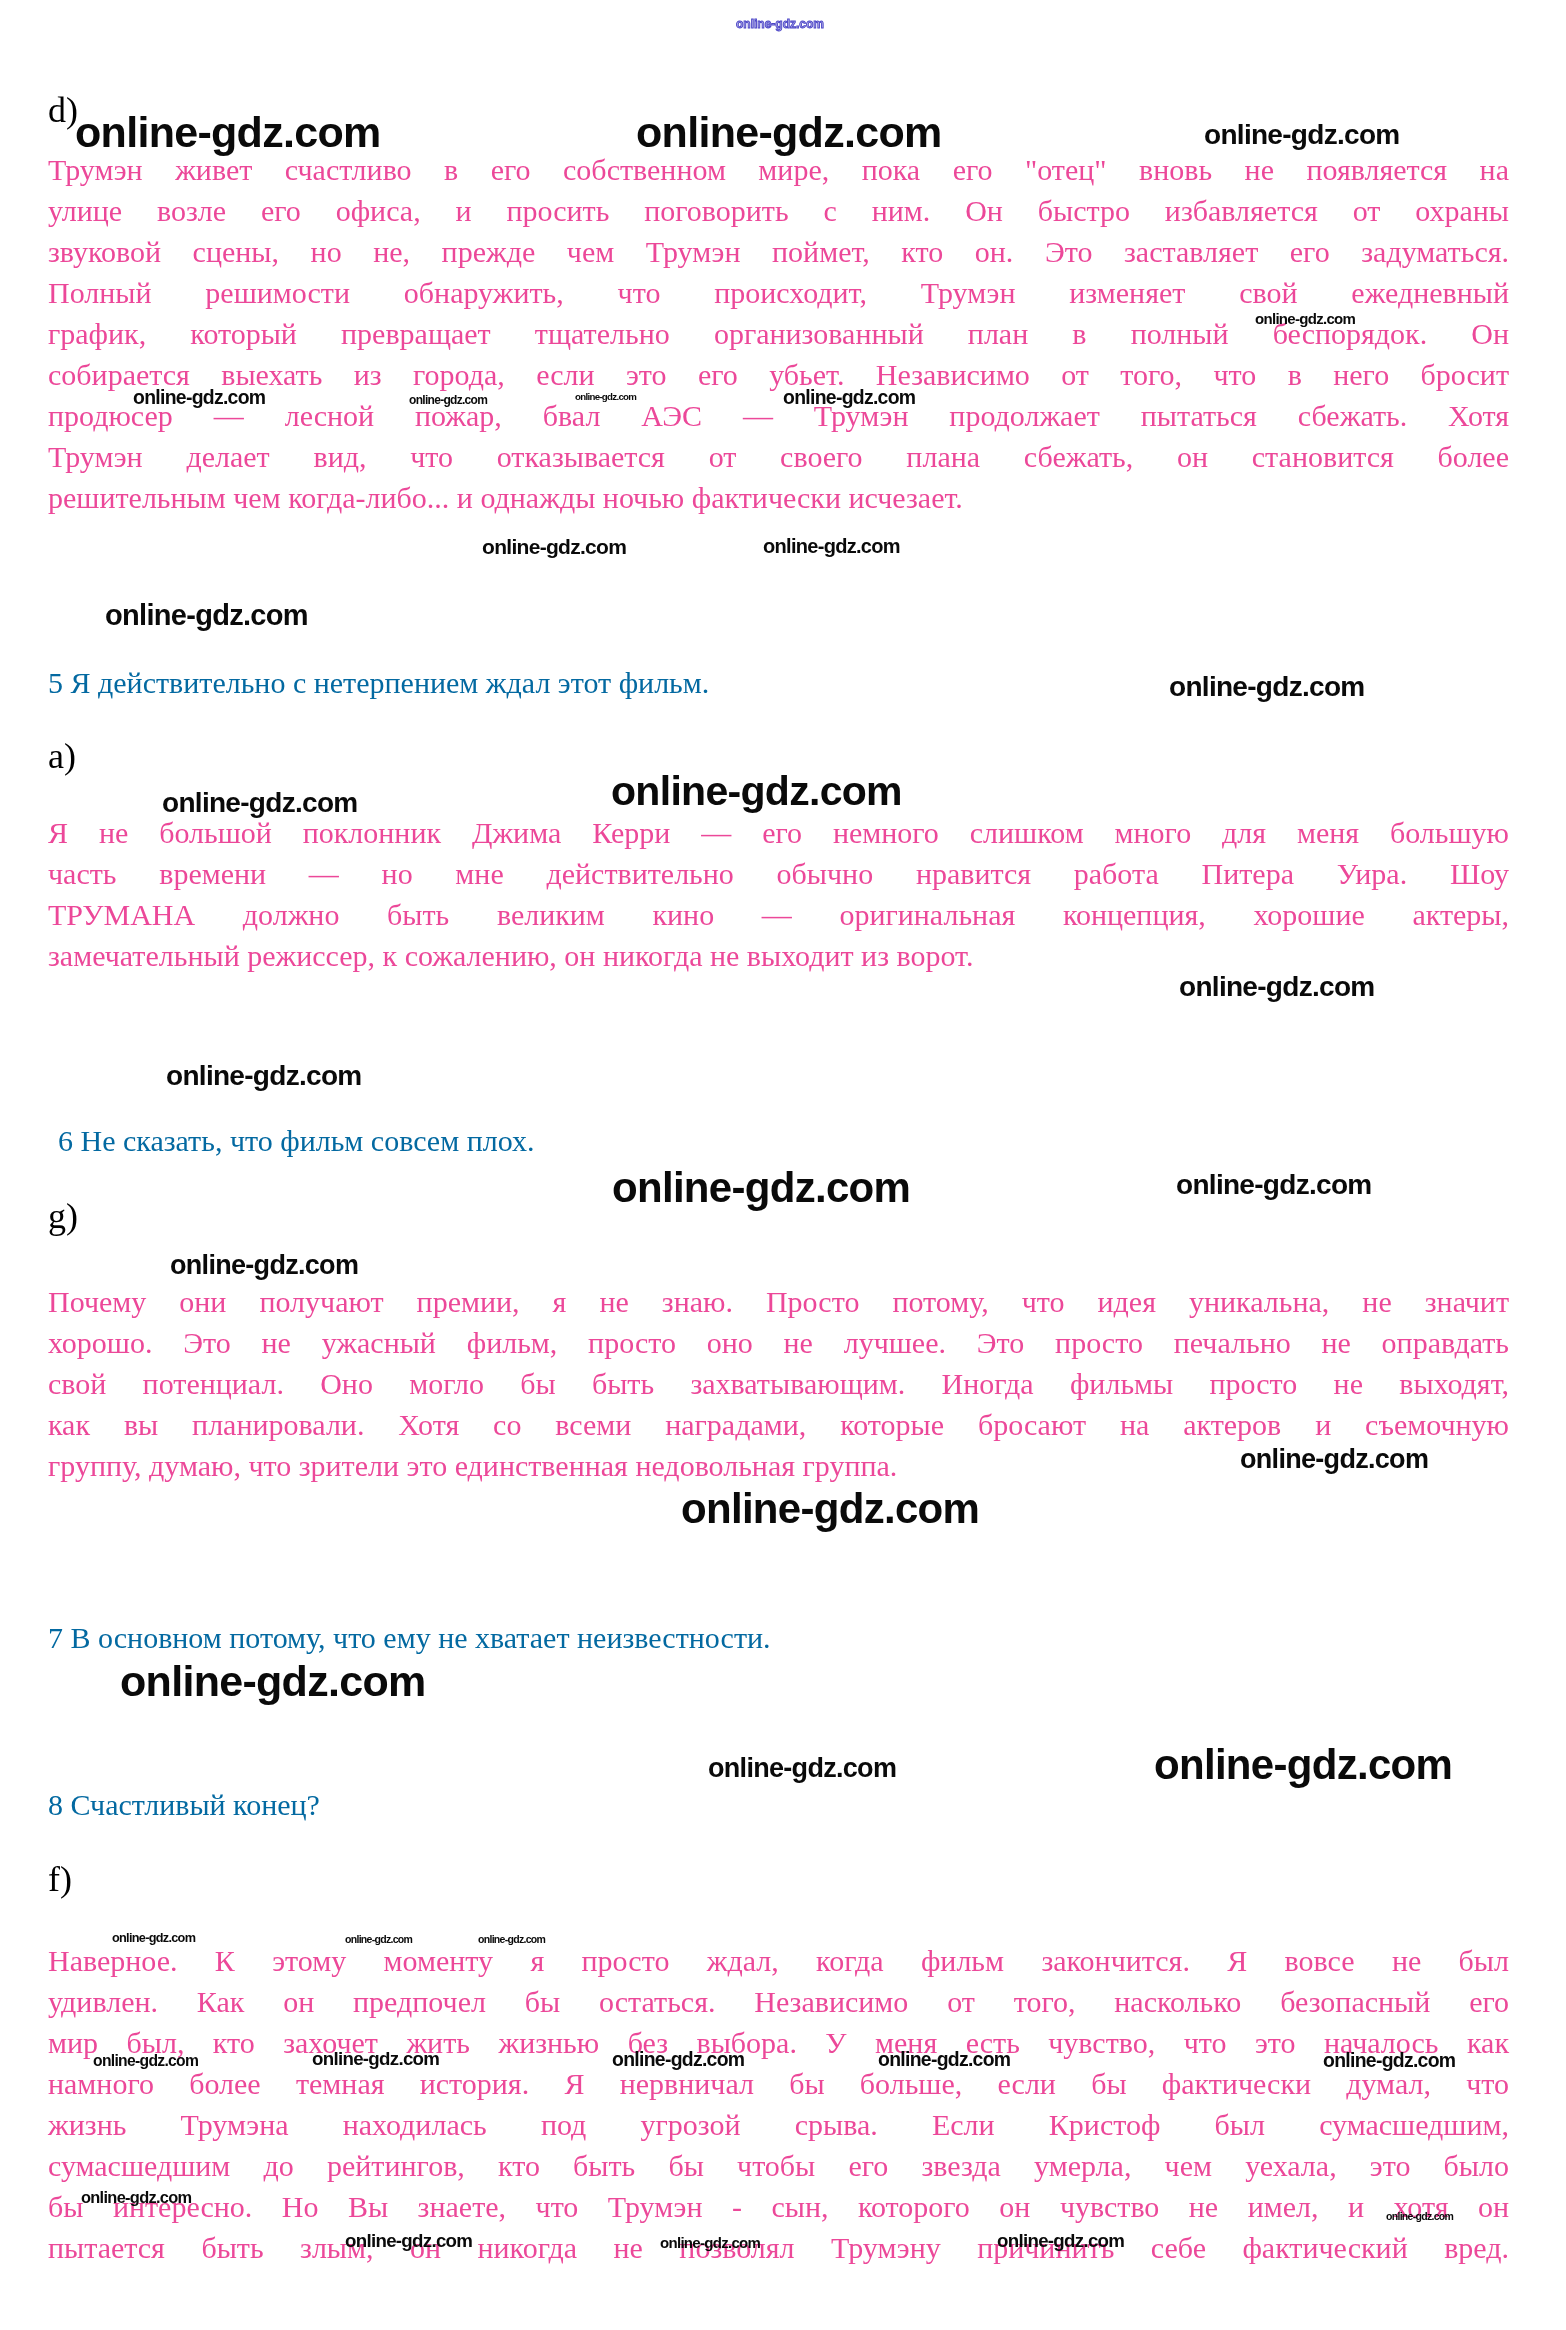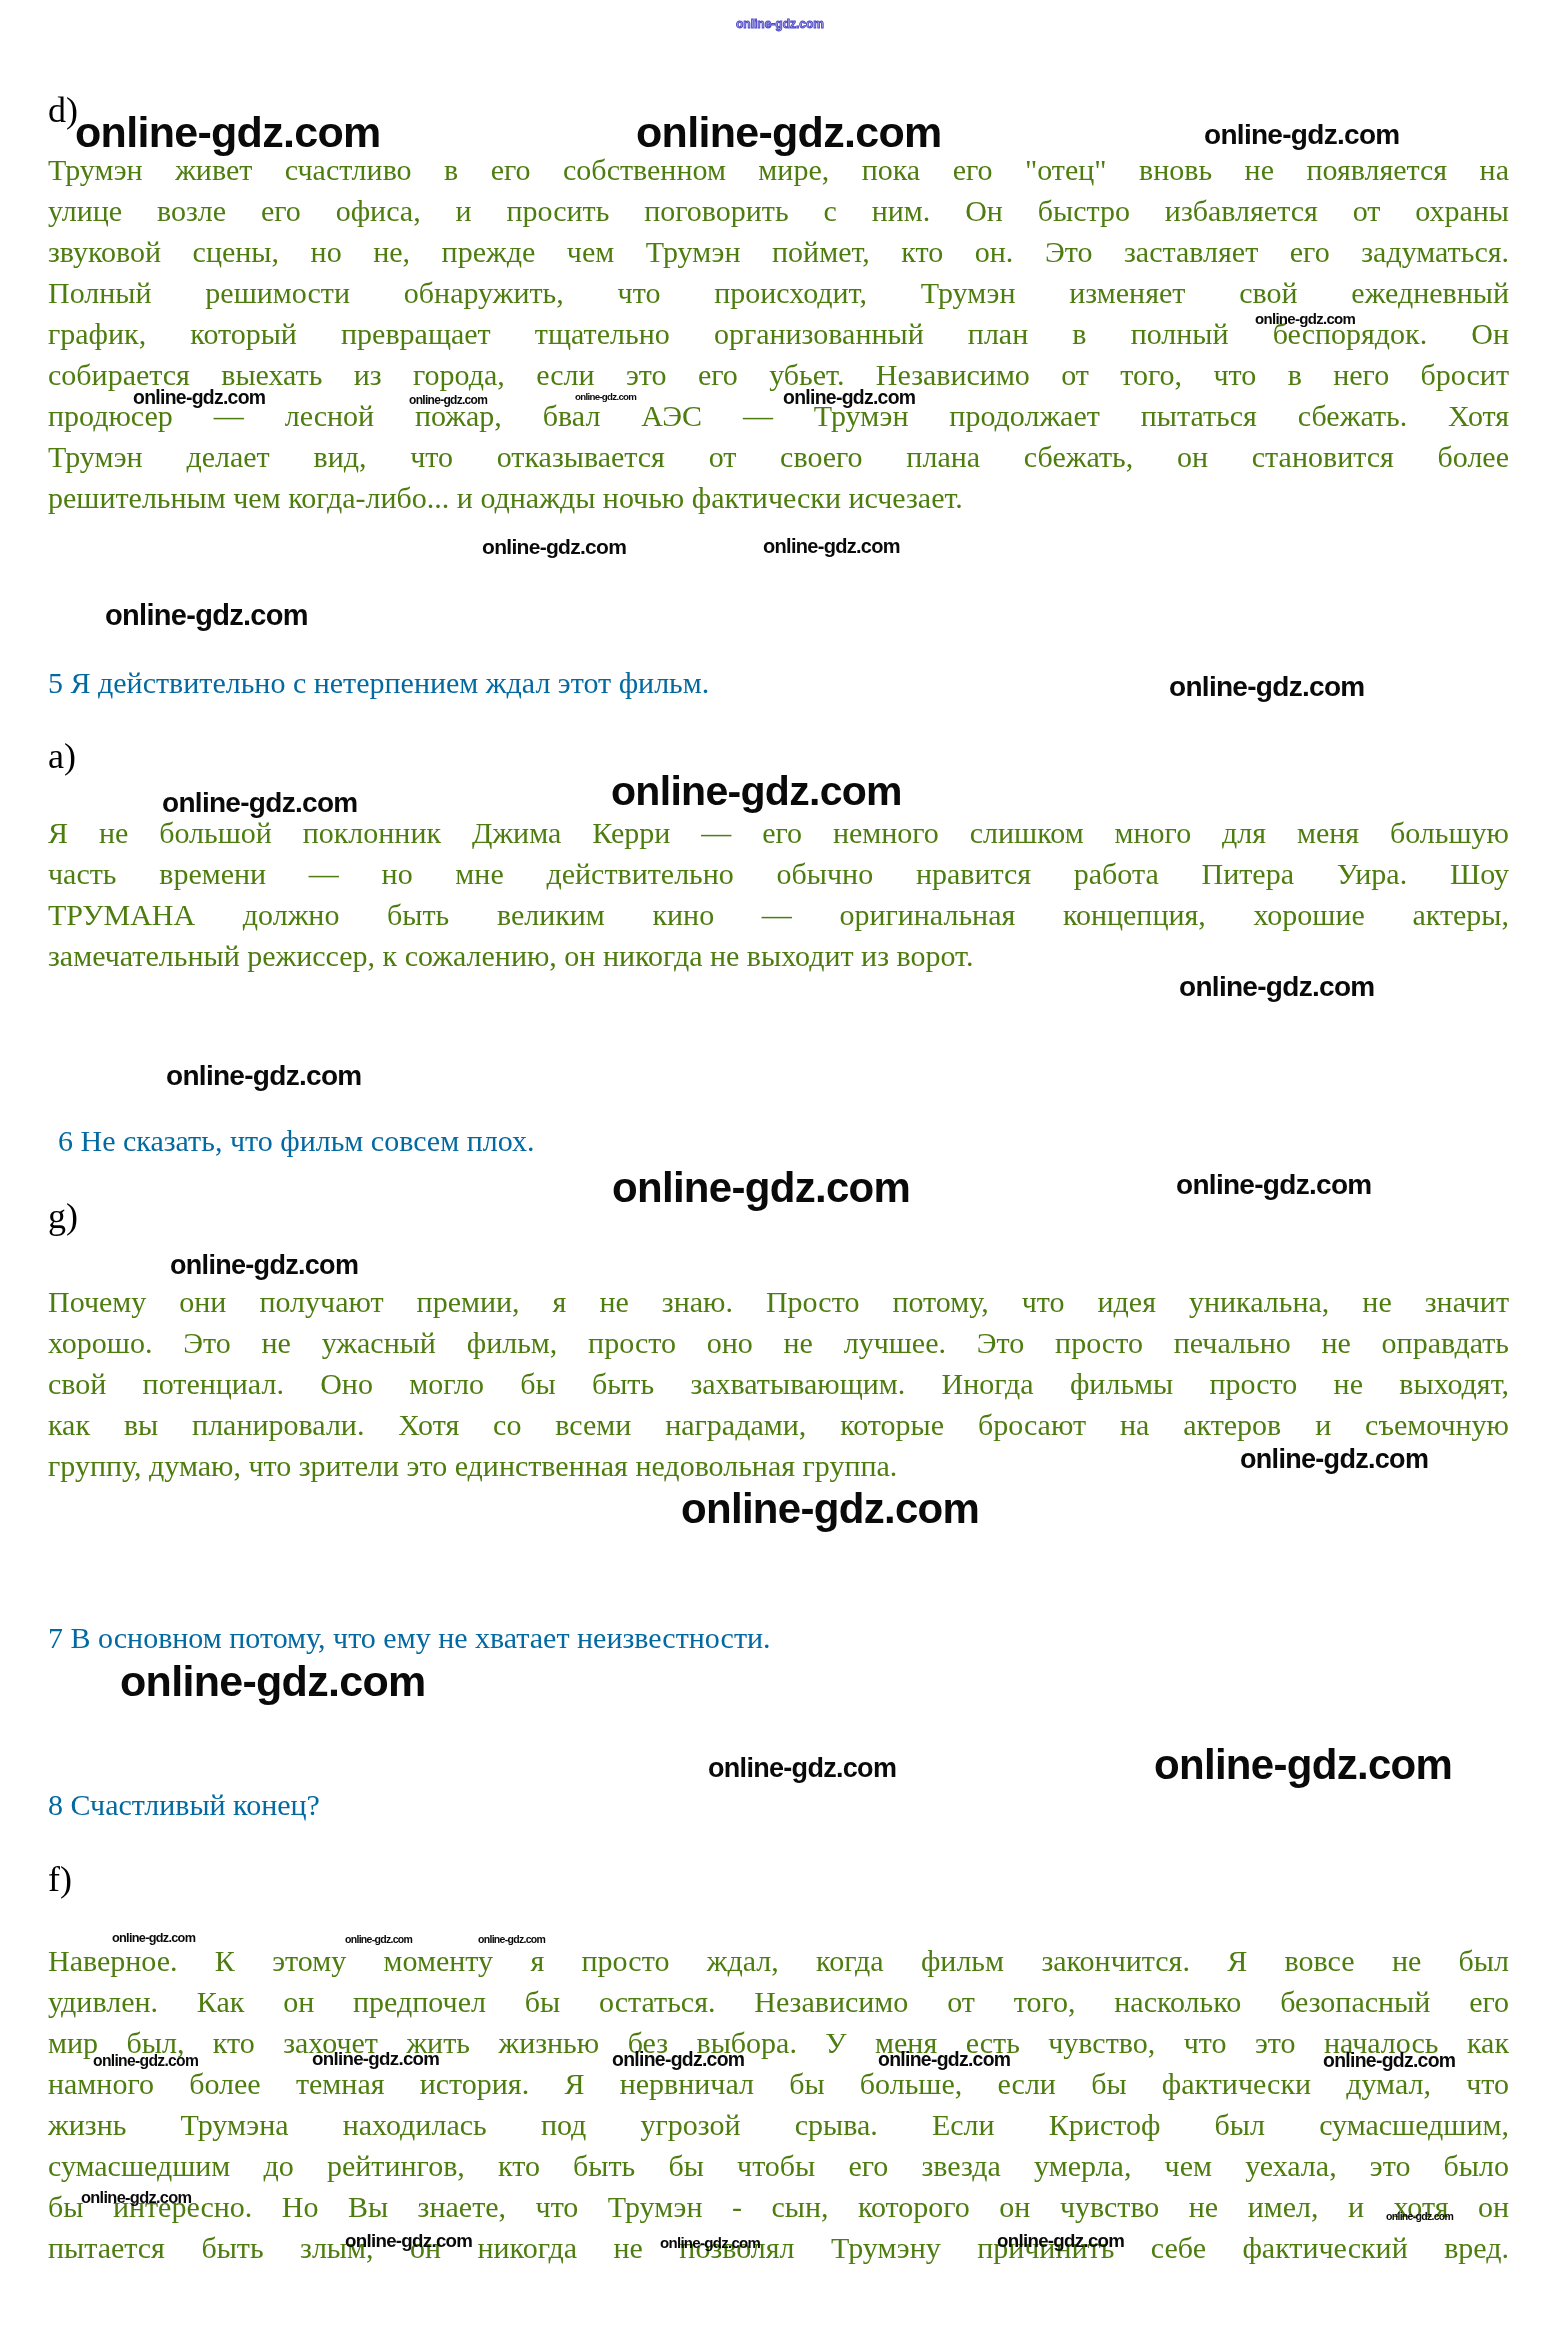--- a/index.html
+++ b/index.html
@@ -6,21 +6,21 @@
   .page{
     position:relative;
     width:1566px;height:2330px;
     background:#ffffff;
     overflow:hidden;
     font-family:"Liberation Serif","DejaVu Serif",serif;
     color:#000000;
   }
   .layer{position:absolute;left:0;top:15px;width:100%;height:100%;border-radius:14px;}
   
-  .para{position:absolute;font-size:30px;line-height:41px;color:#4d7c0f;}
+  .para{position:absolute;font-size:30px;line-height:41px;color:#ec4899;}
   .jline{height:41px;text-align:justify;text-align-last:justify;}
   .jline.last{text-align-last:left;}
   
   .item{position:absolute;font-size:30px;line-height:41px;white-space:nowrap;color:#0369a1;}
   
   .slabel{position:absolute;font-size:36px;line-height:41px;color:#000;}
   
   .wm{
     position:absolute;
     font-family:"Liberation Sans","DejaVu Sans",sans-serif;

